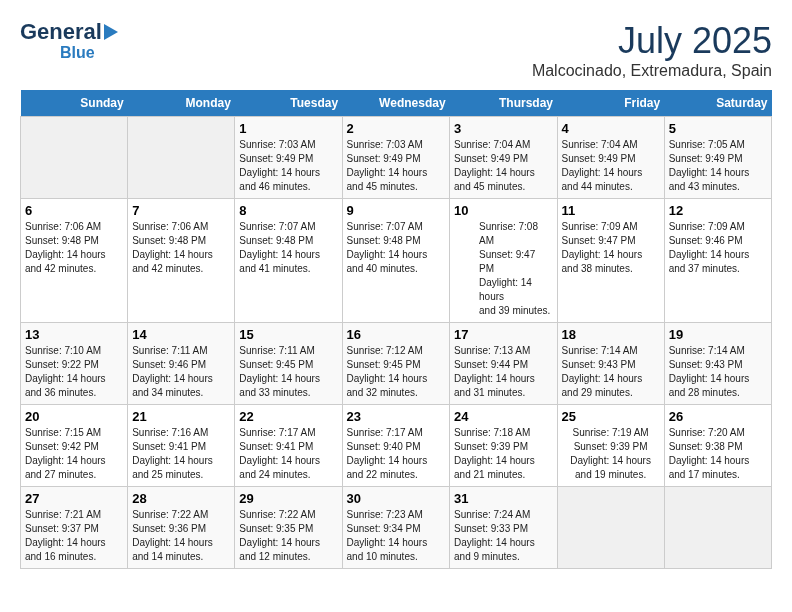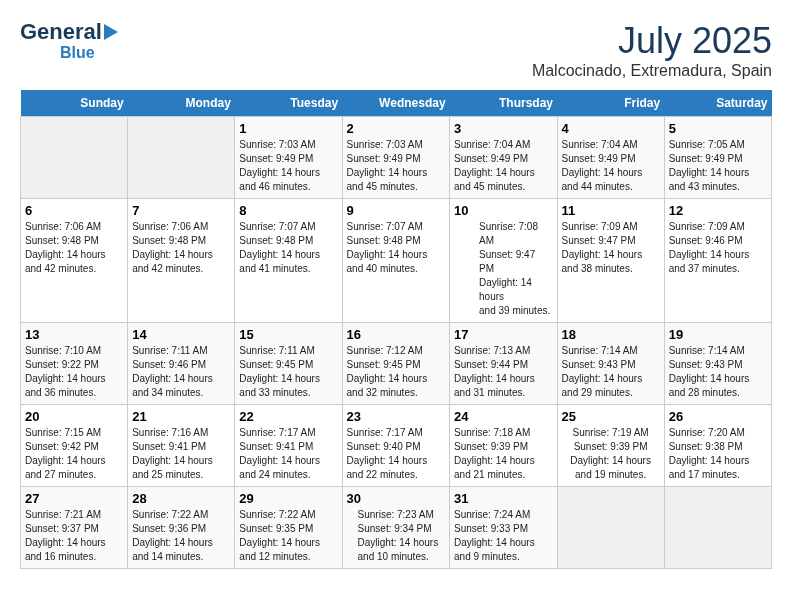--- a/index.html
+++ b/index.html
@@ -328,21 +328,21 @@
         </td>
         <td>
           <span class="day-number">29</span>
           <div class="day-info" style="white-space: pre-line;">Sunrise: 7:22 AM
 Sunset: 9:35 PM
 Daylight: 14 hours
 and 12 minutes.</div>
         </td>
         <td>
           <span class="day-number">30</span>
-          <div class="day-info" style="white-space: pre-line; margin-left: 11px;">Sunrise: 7:23 AM
+          <div class="day-info" style="white-space: pre-line;">Sunrise: 7:23 AM
 Sunset: 9:34 PM
 Daylight: 14 hours
 and 10 minutes.</div>
         </td>
         <td>
           <span class="day-number">31</span>
           <div class="day-info" style="white-space: pre-line;">Sunrise: 7:24 AM
 Sunset: 9:33 PM
 Daylight: 14 hours
 and 9 minutes.</div>

